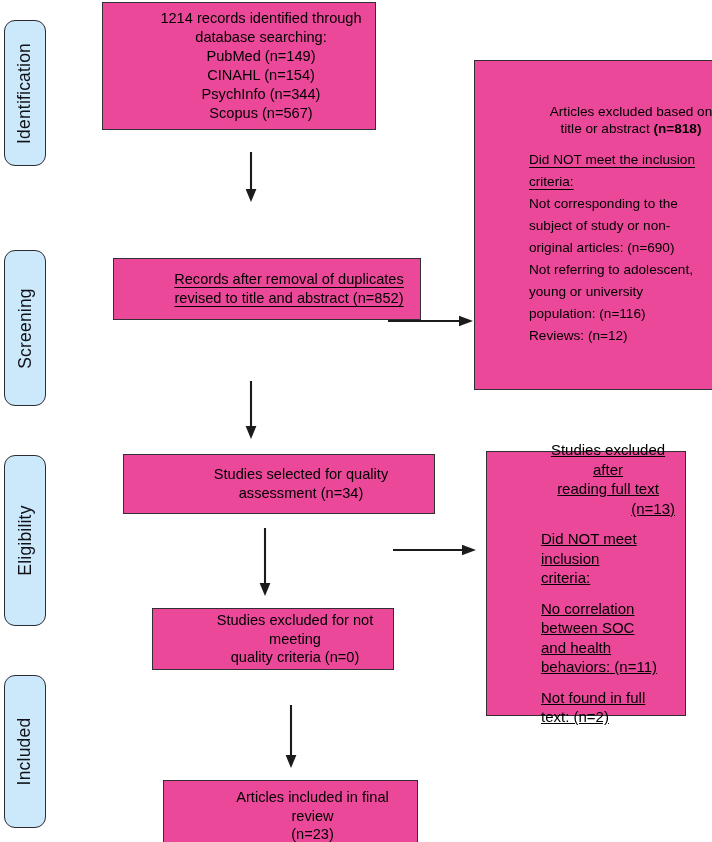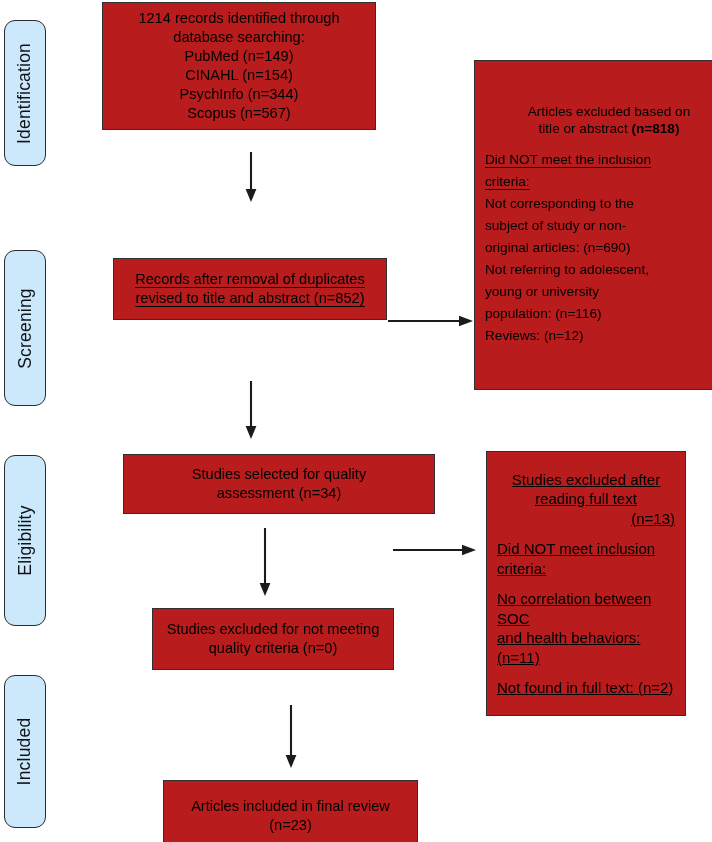--- a/index.html
+++ b/index.html
@@ -29,45 +29,46 @@
     color:#111118;
   }
   #tab-identification{top:20px;height:146px;}
   #tab-screening{top:250px;height:156px;}
   #tab-eligibility{top:455px;height:171px;}
   #tab-included{top:675px;height:153px;}
 
   
   .node{
     position:absolute;
-    background:#b91c1c;
+    background:#ec4899;
     border:1.7px solid #2f2f34;
     box-sizing:border-box;
     display:flex;
     flex-direction:column;
     justify-content:center;
     font-size:14.6px;
     line-height:1.30;
+    padding-left:44px;
   }
   .node.center{align-items:center;text-align:center;}
   .node.left{align-items:flex-start;text-align:left;}
   .node .pad{padding:0 10px;width:100%;box-sizing:border-box;}
   .node.center .pad{text-align:center;}
 
   .u{text-decoration:underline;text-underline-offset:2.5px;}
   .b{font-weight:bold;}
 
   .blk{display:block;}
   .sp{display:block;height:11px;}
   .loose{line-height:1.62;}
 
   
   #box-identified{left:102px;top:2px;width:274px;height:128px;}
   #box-excluded-title{left:474px;top:60px;width:270px;height:330px;font-size:13.6px;}
-  #box-records{left:113px;top:258px;width:274px;height:62px;}
+  #box-records{left:113px;top:258px;width:308px;height:62px;}
   #box-quality-selected{left:123px;top:454px;width:312px;height:60px;}
   #box-excluded-fulltext{left:486px;top:451px;width:200px;height:265px;font-size:15px;text-decoration:underline;}
   #box-quality-excluded{left:152px;top:608px;width:242px;height:62px;}
   #box-final{left:163px;top:780px;width:255px;height:72px;}
 
   
   .arrow{position:absolute;}
   .arrow svg{display:block;overflow:visible;}
   #arrow-id-to-screen{left:243px;top:152px;}
   #arrow-screen-to-excl{left:388px;top:313px;}

